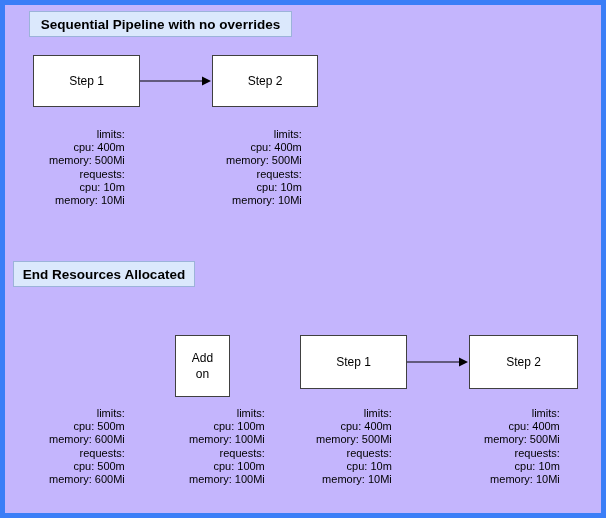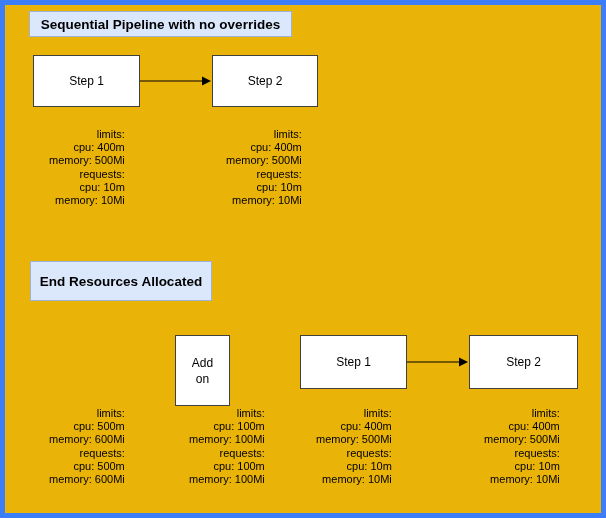--- a/index.html
+++ b/index.html
@@ -6,21 +6,21 @@
     margin: 0;
     padding: 0;
     background: #ffffff;
     font-family: "Liberation Sans", sans-serif;
     color: #000000;
   }
   .canvas {
     position: relative;
     width: 606px;
     height: 518px;
-    background: #eab308;
+    background: #c4b5fd;
     overflow: hidden;
   }
   .frame-border {
     position: absolute;
     inset: 0;
     border: 5px solid #3b7ef7;
     pointer-events: none;
     z-index: 10;
   }
   .section-title {
@@ -93,24 +93,24 @@
 
   <div class="res-block" style="left:212px; top:128px;">
     <div class="res-line">limits:</div>
     <div class="res-line indent">cpu: 400m</div>
     <div class="res-line indent">memory: 500Mi</div>
     <div class="res-line">requests:</div>
     <div class="res-line indent">cpu: 10m</div>
     <div class="res-line indent">memory: 10Mi</div>
   </div>
 
-  <div class="section-title" style="left:30px; top:261px; width:182px; height:40px;">End Resources Allocated</div>
+  <div class="section-title" style="left:13px; top:261px; width:182px; height:26px;">End Resources Allocated</div>
 
 
-  <div class="node" style="left:175px; top:335px; width:55px; height:71px;">
+  <div class="node" style="left:175px; top:335px; width:55px; height:62px;">
     <span>Add on</span>
   </div>
 
   <div class="node" style="left:300px; top:335px; width:107px; height:54px;">
     <span>Step 1</span>
   </div>
 
   <svg class="arrow" style="left:407px; top:355px;" width="62" height="14">
     <line x1="0" y1="7" x2="52" y2="7" stroke="#000000" stroke-width="1.2"></line>
     <polygon points="52,2.5 61,7 52,11.5" fill="#000000"></polygon>

